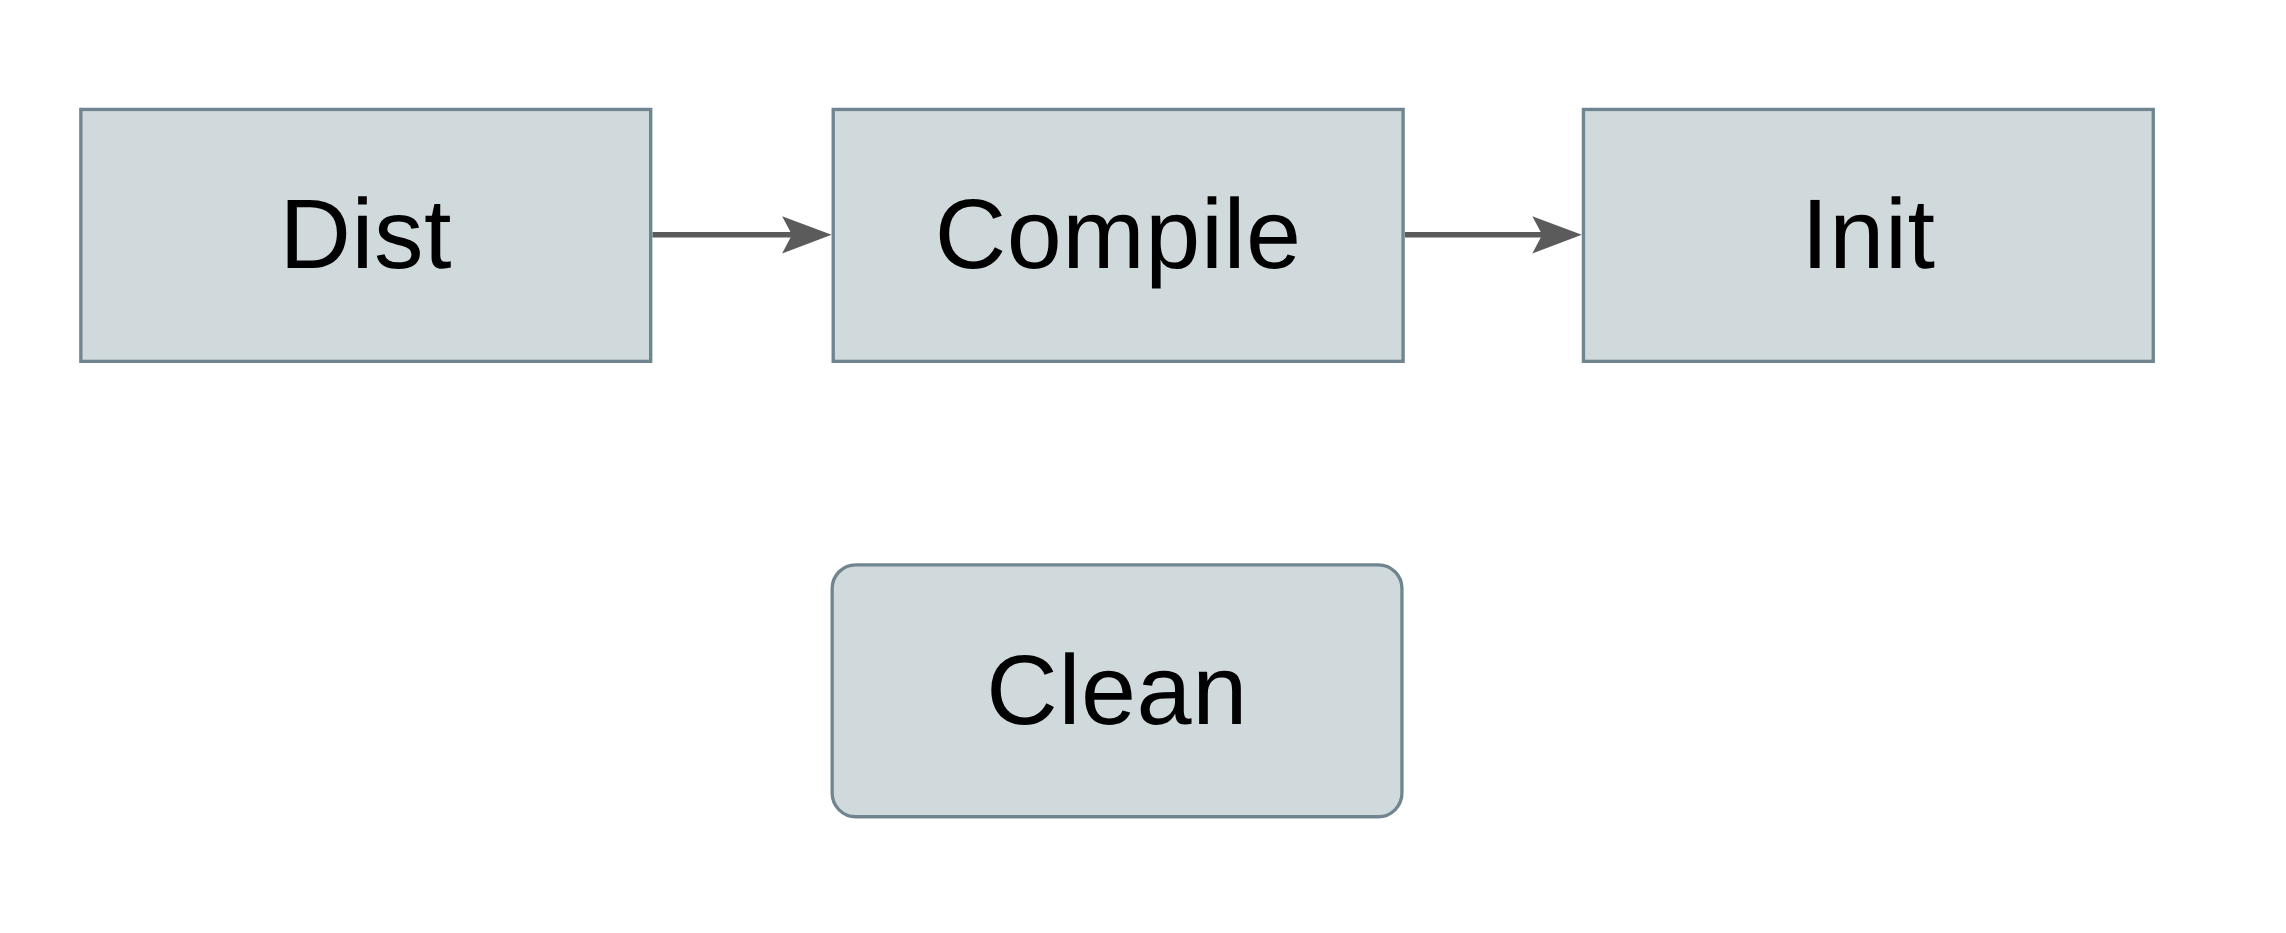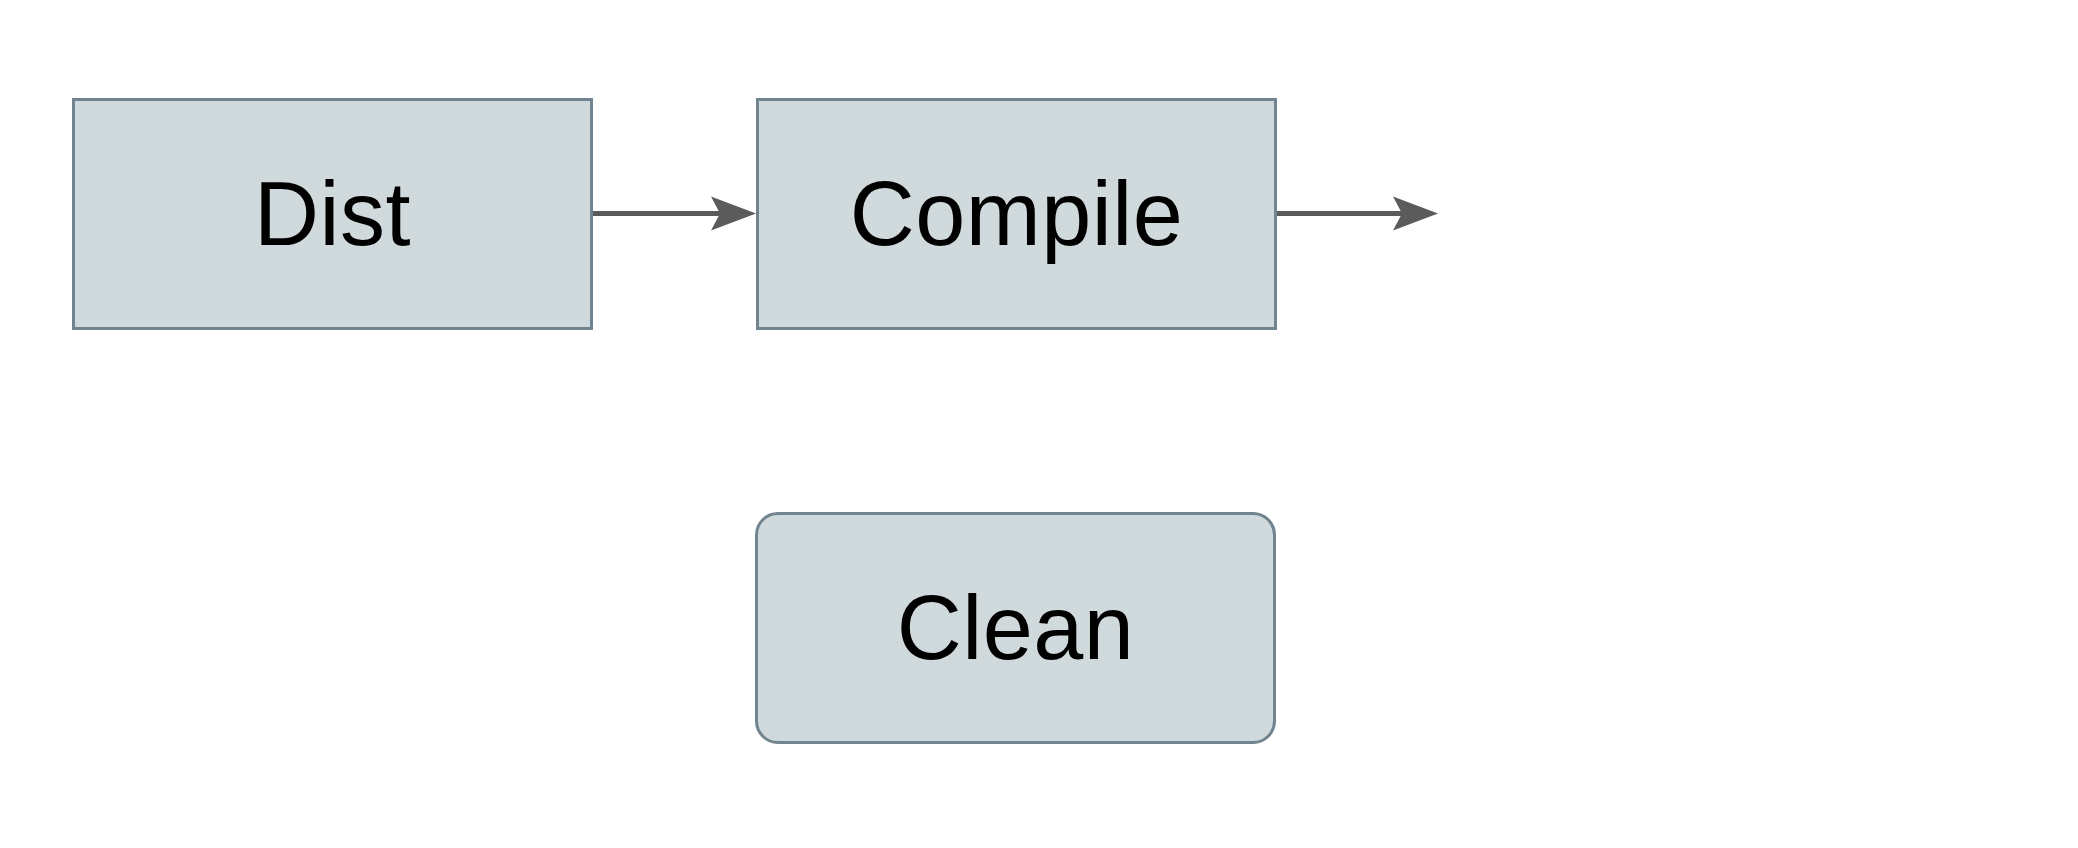--- a/index.html
+++ b/index.html
@@ -72,18 +72,21 @@
   </svg>
 
   <div class="node node-dist">
     <span class="node-label">Dist</span>
   </div>
 
   <div class="node node-compile">
     <span class="node-label">Compile</span>
   </div>
 
+  <div class="node node-init">
+    <span class="node-label">Init</span>
+  </div>
 
   <div class="node node-clean">
     <span class="node-label">Clean</span>
   </div>
 
 </div>
 
 </body></html>

